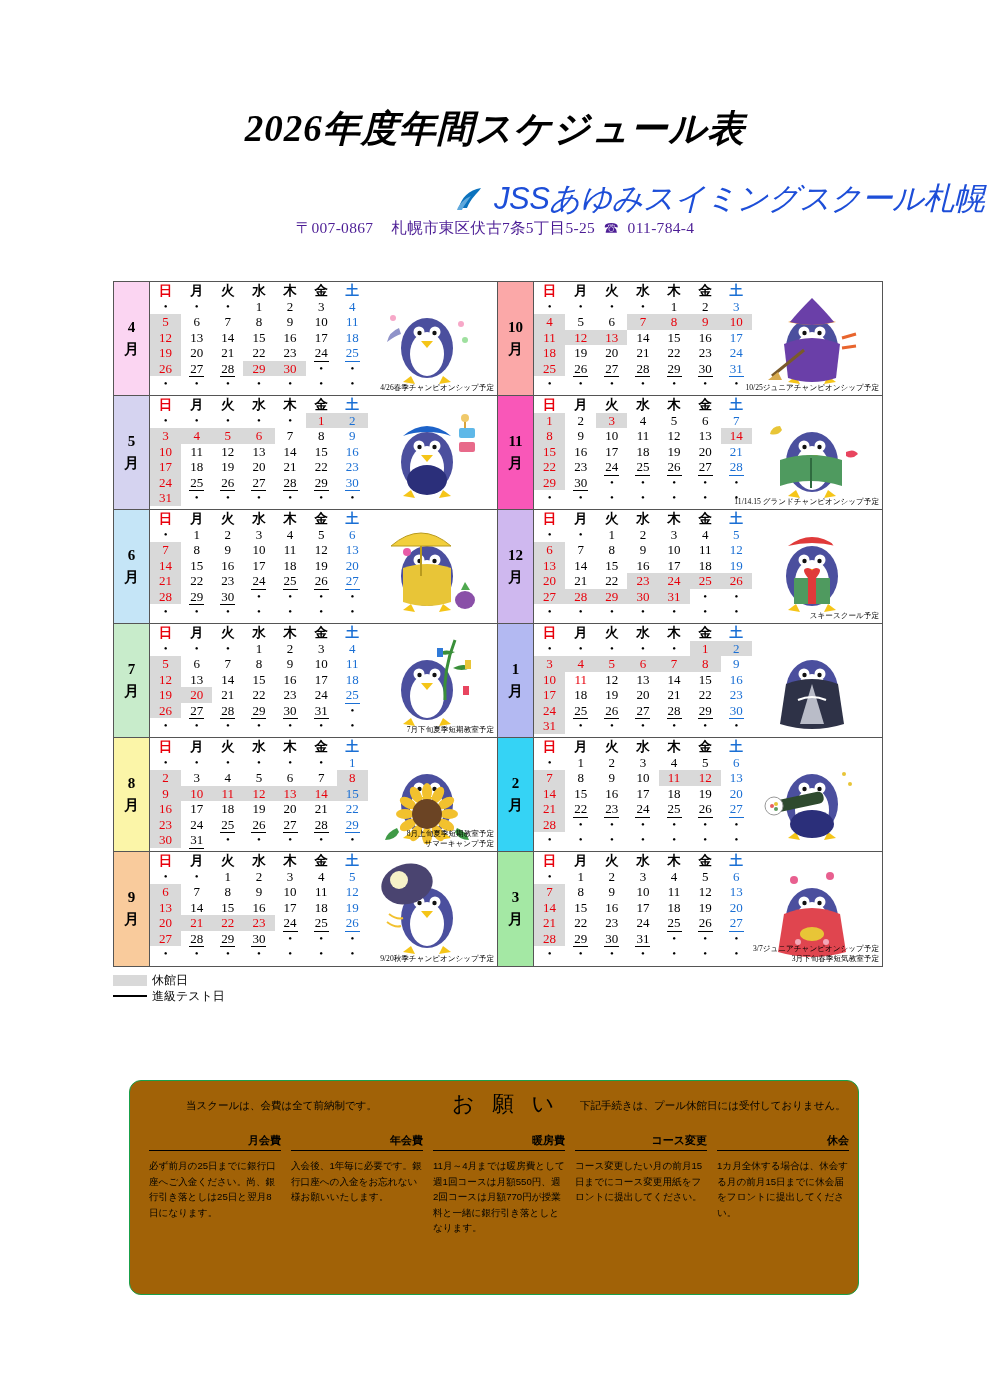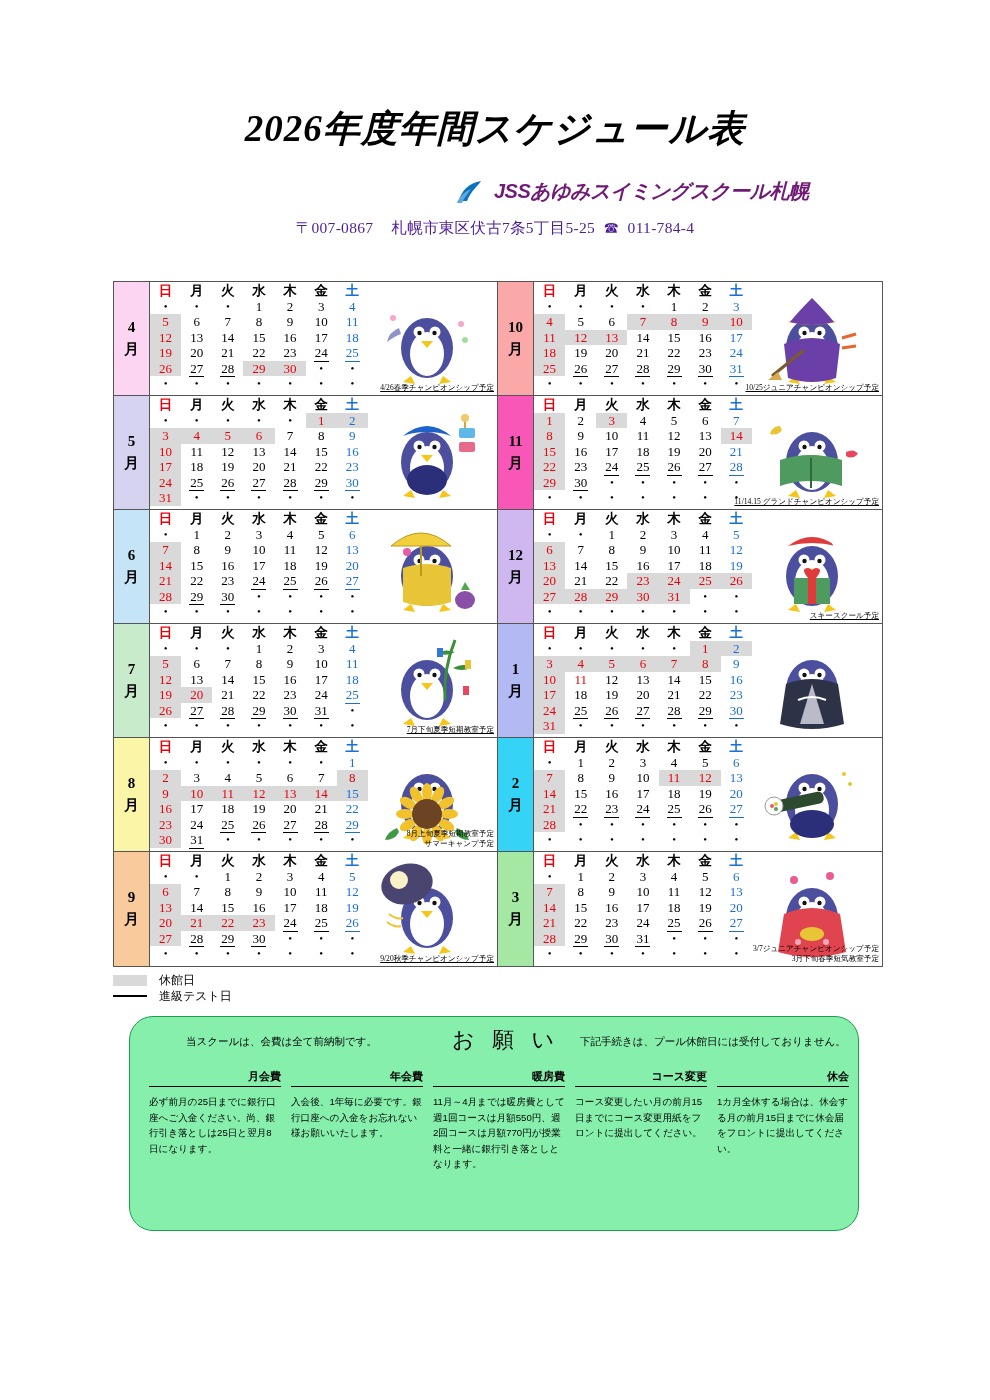--- a/index.html
+++ b/index.html
@@ -16,21 +16,21 @@
     font-family:"Liberation Serif","DejaVu Serif",serif;
     font-size:37px;font-weight:bold;font-style:italic;letter-spacing:1px;
     color:#000;
   }
   .brandline{
     position:absolute;left:455px;top:178px;display:flex;align-items:center;gap:9px;
   }
   .brandlogo{width:30px;height:26px;position:relative;}
   .brandname{
     font-family:"Liberation Sans","DejaVu Sans",sans-serif;
-    font-size:20px;font-weight:bold;font-style:italic;color:#701a75;
+    font-size:31px;font-weight:normal;font-style:italic;color:#1d4ed8;
     white-space:nowrap;letter-spacing:-0.5px;
   }
   .address{
     position:absolute;left:0;top:218px;width:990px;text-align:center;
     font-size:15.5px;color:#4c1d95;letter-spacing:0.3px;
   }
   .address .gap{display:inline-block;width:18px;}
 
   
   .calwrap{position:absolute;left:113px;top:281px;width:770px;
@@ -66,36 +66,36 @@
   .artcell{
     flex:1;position:relative;box-sizing:border-box;
   }
   .note{
     position:absolute;right:3px;
     font-size:7.6px;color:#000;white-space:nowrap;
     font-family:"Liberation Serif","DejaVu Serif",serif;
   }
   .note.n1{bottom:12px;}
   .note.n2{bottom:2px;}
-  .note.solo{bottom:2px;text-decoration:underline;}
+  .note.solo{bottom:2px;}
 
   
   .art{position:absolute;right:16px;top:6px;width:108px;height:100px;}
 
   
   .legend{position:absolute;left:113px;top:972px;font-size:11.5px;}
-  .legrow{display:flex;align-items:center;height:16px;gap:12px;}
+  .legrow{display:flex;align-items:center;height:16px;gap:5px;}
   .swatch{width:34px;height:11px;background:#d9d9d9;display:inline-block;}
   .swline{width:34px;height:0;border-top:2px solid #000;display:inline-block;}
   .legtext{font-size:12px;}
 
   
   .notice{
-    position:absolute;left:129px;top:1016px;width:730px;height:215px;
-    background:#86efac;border:1.6px solid #19a04b;border-radius:24px;
+    position:absolute;left:129px;top:1080px;width:730px;height:215px;
+    background:#a16207;border:1.6px solid #19a04b;border-radius:12px;
     box-sizing:border-box;
   }
   .noticetop{position:relative;height:52px;}
   .nt-left{position:absolute;left:56px;top:18px;font-size:10.5px;
     font-family:"Liberation Sans","DejaVu Sans",sans-serif;color:#000;}
   .nt-mid{position:absolute;left:322px;top:8px;font-size:22px;letter-spacing:6px;color:#000;
     font-family:"Liberation Serif","DejaVu Serif",serif;}
   .nt-right{position:absolute;left:450px;top:18px;font-size:10.5px;
     font-family:"Liberation Sans","DejaVu Sans",sans-serif;color:#000;}
   .cols{display:flex;padding:0 14px;box-sizing:border-box;}

